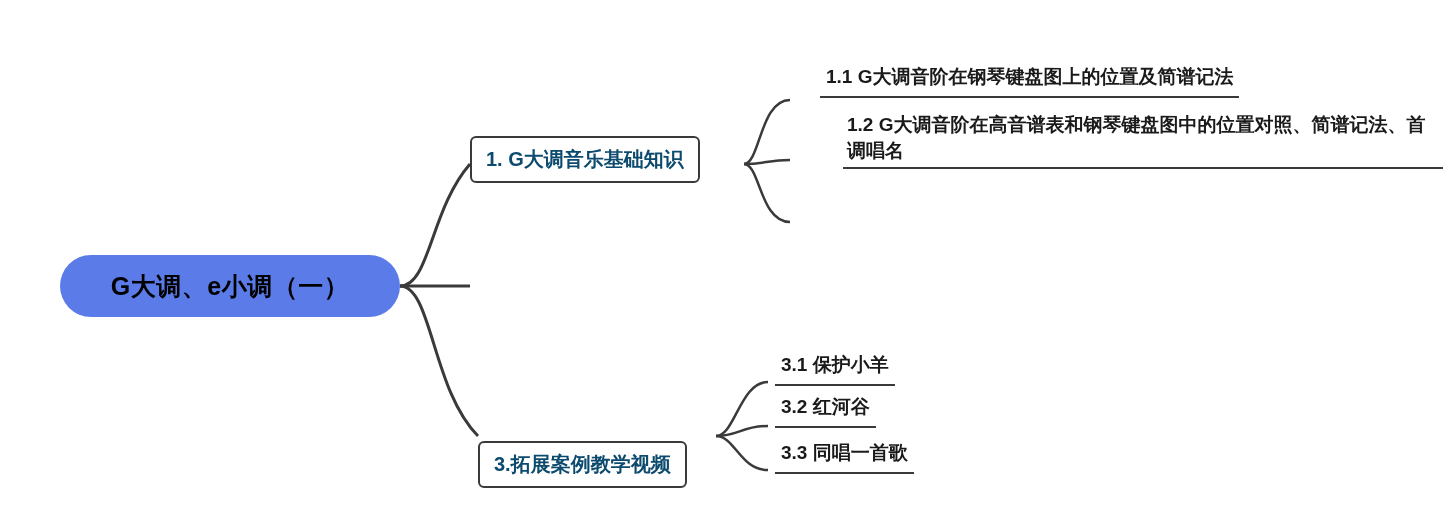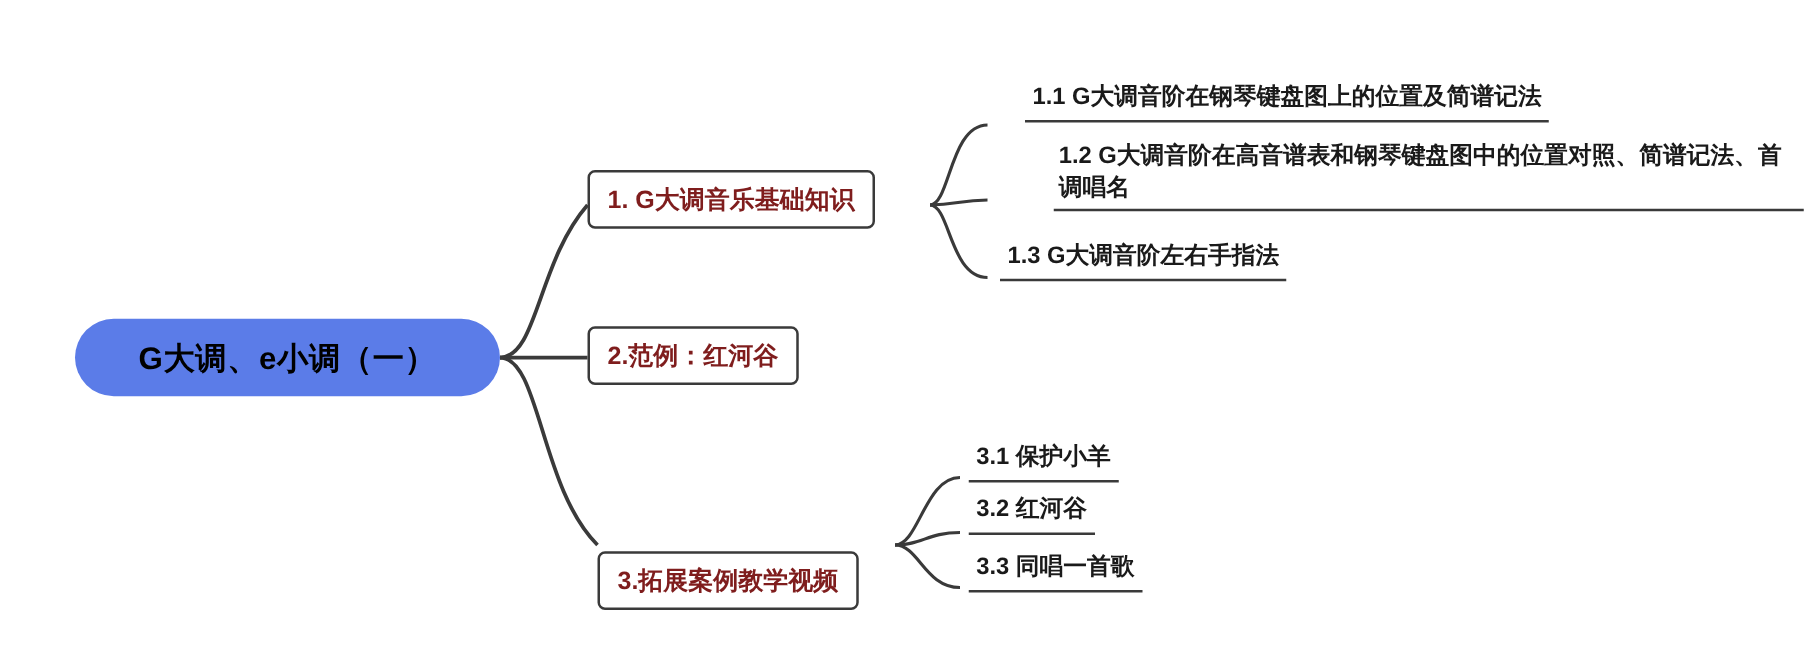--- a/index.html
+++ b/index.html
@@ -41,21 +41,21 @@
     color: #000000;
     font-size: 25px;
     font-weight: bold;
     justify-content: center;
     letter-spacing: 0.5px;
   }
   .branch-node {
     border: 2px solid #3a3a3a;
     border-radius: 6px;
     background: #ffffff;
-    color: #7f1d1d;
+    color: #0c4a6e;
     font-size: 20px;
     font-weight: bold;
     padding: 8px 14px;
     justify-content: center;
     white-space: nowrap;
   }
   .leaf-node {
     color: #1a1a1a;
     font-size: 19px;
     font-weight: bold;
@@ -103,29 +103,27 @@
 
     <path d="M 716 436 C 735 436 740 382 768 382" fill="none" stroke="#3a3a3a" stroke-width="2.5"></path>
     <path d="M 716 436 C 738 436 742 426 768 426" fill="none" stroke="#3a3a3a" stroke-width="2.5"></path>
     <path d="M 716 436 C 735 436 740 470 768 470" fill="none" stroke="#3a3a3a" stroke-width="2.5"></path>
   </svg>
 
   <div class="node root-node" id="node-root">G大调、e小调（一）</div>
 
   <div class="node branch-node" id="node-b1">1. G大调音乐基础知识</div>
 
-  <div class="node branch-node" id="node-b2">2.范例：红河谷</div>
 
   <div class="node branch-node" id="node-b3">3.拓展案例教学视频</div>
 
   <div class="node leaf-node" id="node-l11">1.1 G大调音阶在钢琴键盘图上的位置及简谱记法</div>
 
   <div class="leaf-wrap node" id="node-l12" style="display:block;margin-left:43px;">1.2 G大调音阶在高音谱表和钢琴键盘图中的位置对照、简谱记法、首调唱名</div>
 
-  <div class="node leaf-node" id="node-l13">1.3 G大调音阶左右手指法</div>
 
   <div class="node leaf-node" id="node-l31">3.1 保护小羊</div>
 
   <div class="node leaf-node" id="node-l32">3.2 红河谷</div>
 
   <div class="node leaf-node" id="node-l33">3.3 同唱一首歌</div>
 
 </div>
 
 </body></html>

